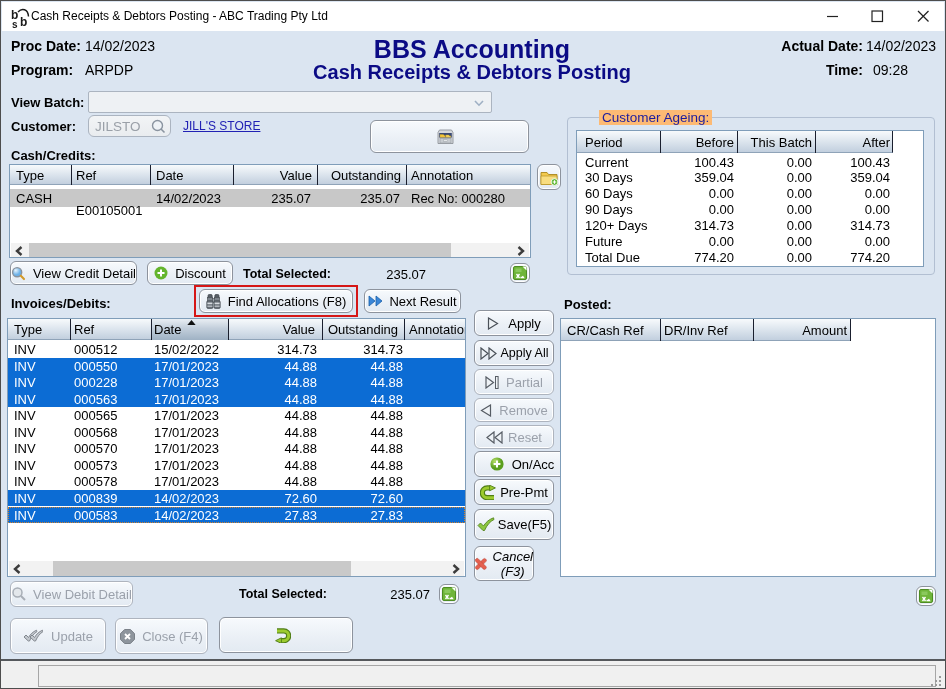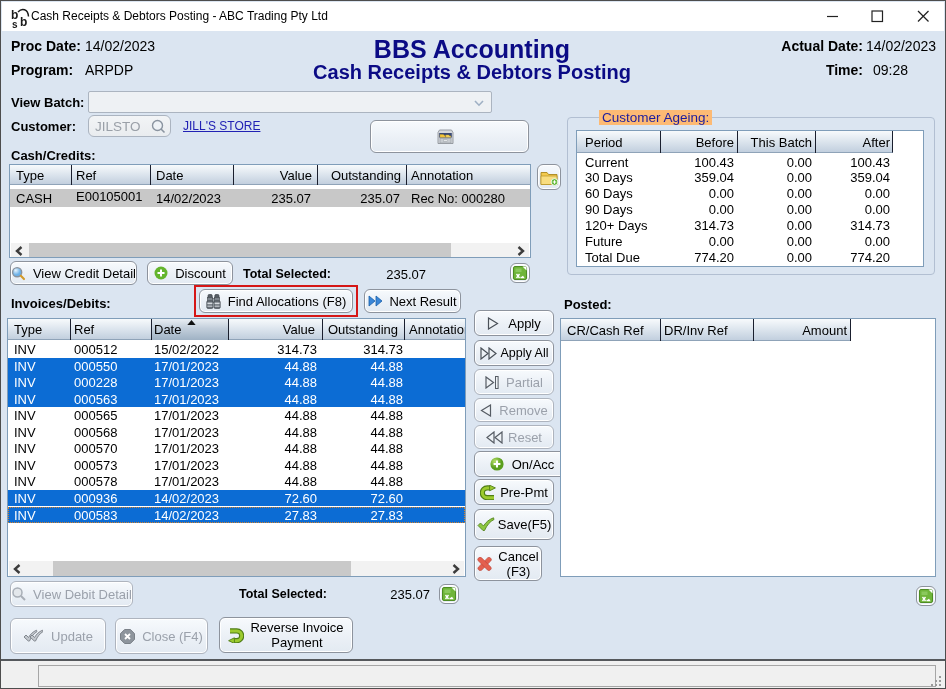--- a/index.html
+++ b/index.html
@@ -90,21 +90,21 @@
     <div class="hlab" style="right:129px;">Outstanding</div>
     <div class="hlab" style="left:401px;">Annotation</div>
     <div class="vline" style="left:61px;height:20px;"></div>
     <div class="vline" style="left:140px;height:20px;"></div>
     <div class="vline" style="left:223px;height:20px;"></div>
     <div class="vline" style="left:307px;height:20px;"></div>
     <div class="vline" style="left:396px;height:20px;"></div>
   </div>
   <div class="row" style="top:24px;height:17.5px;background:#c8c8c8;">
     <div class="cell" style="left:6px;top:2px;">CASH</div>
-    <div class="cell" style="left:66px;top:0;text-align:center;">E00105001</div>
+    <div class="cell" style="left:66px;top:14px;text-align:center;">E00105001</div>
     <div class="cell" style="left:146px;top:2px;">14/02/2023</div>
     <div class="cell" style="right:219px;top:2px;">235.07</div>
     <div class="cell" style="right:130px;top:2px;">235.07</div>
     <div class="cell" style="left:401px;top:2px;">Rec No: 000280</div>
   </div>
   <div class="hsb" style="top:78px;">
     <div class="ar" style="left:0;">
         <svg width="8" height="10" viewBox="0 0 8 10">
           <path d="M6.5 1 L2 5 L6.5 9" fill="none" stroke="#3c3c3c" stroke-width="2.4"></path>
         </svg>
@@ -261,21 +261,21 @@
       </div>
       <div class="row" style="top:154.4px;height:16.55px;">
   <div class="cell" style="left:6px;top:1px;">INV</div>
   <div class="cell" style="left:66px;top:1px;">000578</div>
   <div class="cell" style="left:146px;top:1px;">17/01/2023</div>
   <div class="cell" style="right:148px;top:1px;">44.88</div>
   <div class="cell" style="right:62px;top:1px;">44.88</div>
       </div>
       <div class="row rsel" style="top:170.95000000000002px;height:16.55px;">
   <div class="cell" style="left:6px;top:1px;">INV</div>
-  <div class="cell" style="left:66px;top:1px;">000936</div>
+  <div class="cell" style="left:66px;top:1px;">000839</div>
   <div class="cell" style="left:146px;top:1px;">14/02/2023</div>
   <div class="cell" style="right:148px;top:1px;">72.60</div>
   <div class="cell" style="right:62px;top:1px;">72.60</div>
       </div>
       <div class="row rsel" style="top:187.5px;height:16.55px;">
   <div class="cell" style="left:6px;top:1px;">INV</div>
   <div class="cell" style="left:66px;top:1px;">000583</div>
   <div class="cell" style="left:146px;top:1px;">14/02/2023</div>
   <div class="cell" style="right:148px;top:1px;">27.83</div>
   <div class="cell" style="right:62px;top:1px;">27.83</div>
@@ -342,21 +342,21 @@
     <path d="M14 12.7 H7.2 A4.9 4.9 0 0 1 7.2 2.9 H9.8" fill="none" stroke="#4f7d16" stroke-width="5.2"></path>
     <path d="M14 12.7 H7.2 A4.9 4.9 0 0 1 7.2 2.9 H9.8" fill="none" stroke="#9ccb2f" stroke-width="3"></path>
     <path d="M9.6 0.2 L15.4 2.9 L9.6 5.8 z" fill="#9ccb2f" stroke="#4f7d16" stroke-width="0.9"></path>
   </svg>Pre-Pmt
 </div>
 <div class="btn" style="left:473px;top:508px;width:80px;height:31px;">
   <svg style="width:18px;height:15px;margin-right:3px;" viewBox="0 0 18 15">
     <path d="M1 8.5 L3.5 6 L6.5 9 C9 5 12 2.5 16.5 0.8 L17 2.5 C13 4.5 10 8 7.5 13.5 L6 13.5 z" fill="#8cc63f" stroke="#55841f" stroke-width="0.9" stroke-linejoin="round"></path>
   </svg>Save(F5)
 </div>
-<div class="btn" style="left:473px;top:545px;width:68px;height:35px;">
+<div class="btn" style="left:473px;top:545px;width:60px;height:35px;font-style:italic;">
   <svg style="width:15px;height:14px;margin-right:6px;" viewBox="0 0 15 15">
     <g stroke="#b8473c" stroke-width="0.6" fill="#e4604f">
     <rect x="5.2" y="-1.6" width="4.8" height="18" rx="2.2" transform="rotate(45 7.5 7.5)"></rect>
     <rect x="5.2" y="-1.6" width="4.8" height="18" rx="2.2" transform="rotate(-45 7.5 7.5)"></rect>
     </g>
   </svg>
   <div style="text-align:center;line-height:15px;">Cancel<br>(F3)</div>
 </div>
 
 <div class="ab bold" style="left:563px;top:296px;font-size:13px;">Posted:</div>
@@ -465,21 +465,20 @@
     <path d="M4.6 0.5 h5.8 l4.1 4.1 v5.8 l-4.1 4.1 H4.6 L0.5 10.4 V4.6 z" fill="#8e959d" stroke="#6a7077" stroke-width="0.8"></path>
     <path d="M5 5 l5 5 M10 5 l-5 5" stroke="#fff" stroke-width="1.8"></path>
   </svg>Close (F4)
 </div>
 <div class="btn" style="left:218px;top:616px;width:134px;height:36px;">
   <svg style="width:16px;height:15px;margin-right:6px;" viewBox="0 0 16 15">
     <path d="M2 2.9 H8.8 A4.9 4.9 0 0 1 8.8 12.7 H6.2" fill="none" stroke="#4f7d16" stroke-width="5.2"></path>
     <path d="M2 2.9 H8.8 A4.9 4.9 0 0 1 8.8 12.7 H6.2" fill="none" stroke="#9ccb2f" stroke-width="3"></path>
     <path d="M6.4 9.8 L0.6 12.7 L6.4 15.4 z" fill="#9ccb2f" stroke="#4f7d16" stroke-width="0.9"></path>
   </svg>
-  <div style="text-align:center;line-height:15px;">Reverse Invoice<br>Payment</div>
 </div>
 
 <div class="ab" style="left:0;top:658px;width:946px;height:1.5px;background:#55585c;"></div>
 <div class="ab" style="left:0;top:660px;width:946px;height:29px;background:#f0f0f0;"></div>
 <div class="ab" style="left:37px;top:664px;width:898px;height:22px;border:1px solid #a6a6a6;"></div>
 <svg class="ab" style="left:928px;top:675px;width:13px;height:12px;" viewBox="0 0 13 12">
   <g fill="#9a9a9a">
       <rect x="10" y="0" width="2" height="2"></rect>
       <rect x="10" y="4" width="2" height="2"></rect>
       <rect x="6" y="4" width="2" height="2"></rect>

